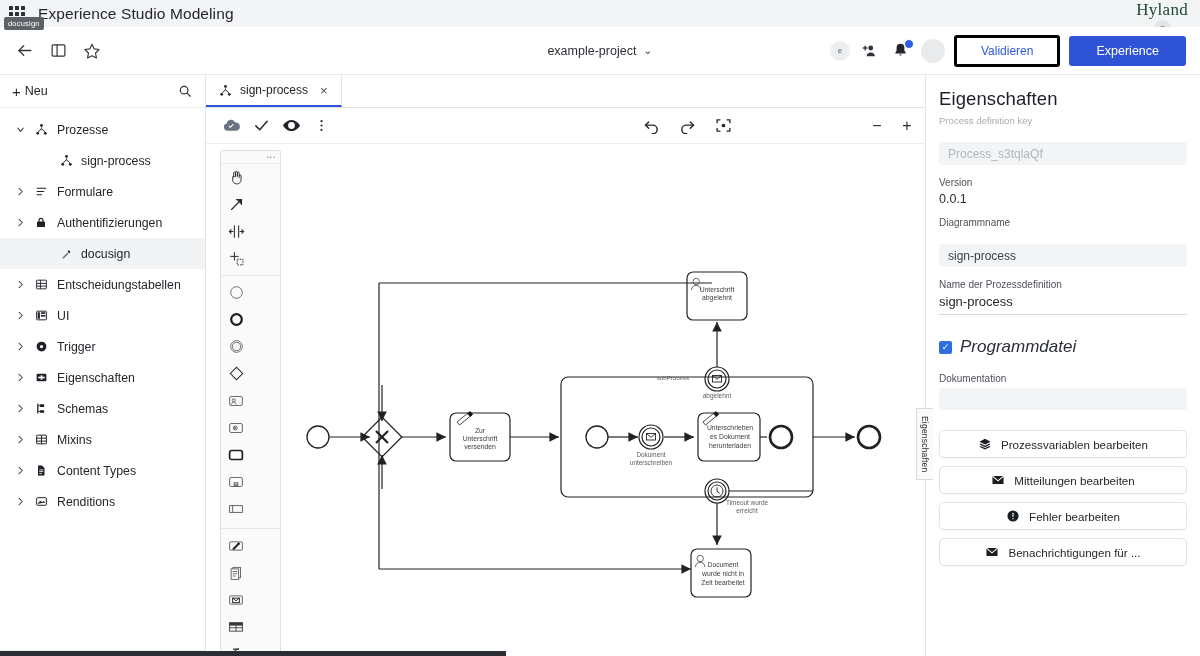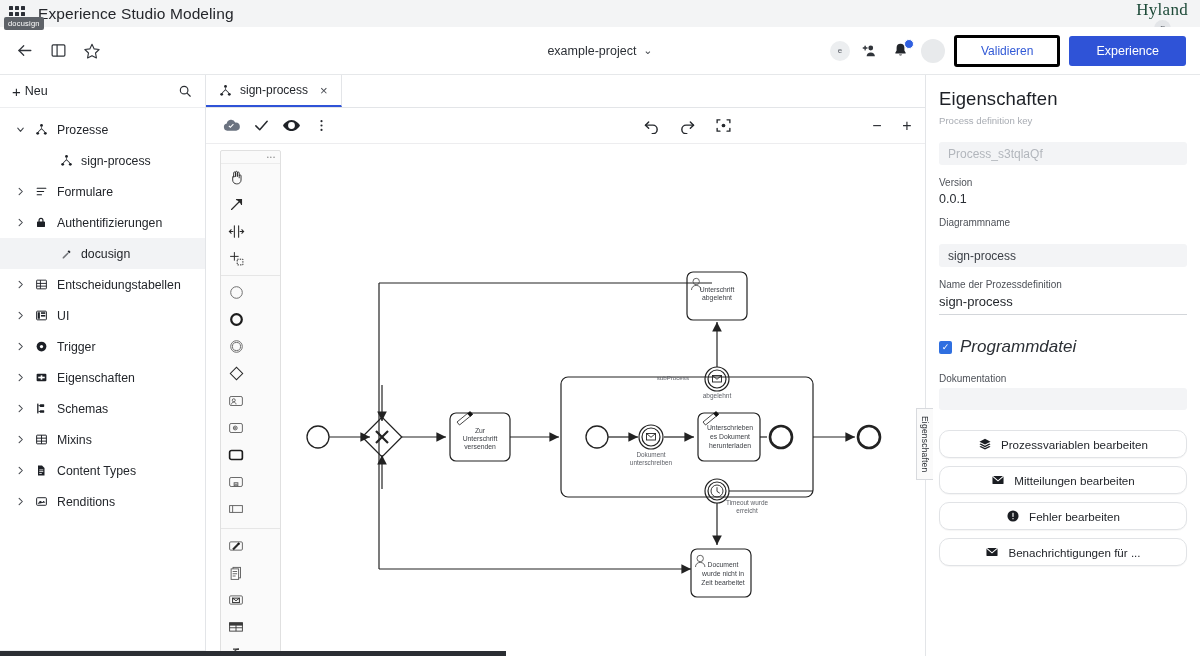--- a/index.html
+++ b/index.html
@@ -207,21 +207,21 @@
     width: 13px; height: 13px; background: #2f6fe0; border-radius: 2px;
     display: flex; align-items: center; justify-content: center; color: #fff; font-size: 9px;
   }
   .p-check span.lab { font-size: 17px; color: #2b2f35; font-style: italic; }
   .p-area {
     background: #f3f4f6; border-radius: 3px; height: 22px; margin-top: 4px;
   }
   .p-cat { margin-top: 22px; }
   .p-btns { margin-top: 20px; display: flex; flex-direction: column; gap: 8px; }
   .p-btn {
-    border: 1px solid #e1e3e6; border-radius: 10px; background: #fff; height: 28px;
+    border: 1px solid #e1e3e6; border-radius: 5px; background: #fff; height: 28px;
     display: flex; align-items: center; justify-content: center; gap: 9px;
     font-size: 11.6px; color: #23262b; cursor: pointer;
     box-shadow: 0 1px 1px rgba(0,0,0,.04);
     font-family: "Liberation Sans", sans-serif;
   }
 
   
   .hscroll {
     position: absolute; left: 0; bottom: 0; width: 506px; height: 5px; background: #2b2e33; z-index: 60;
   }

